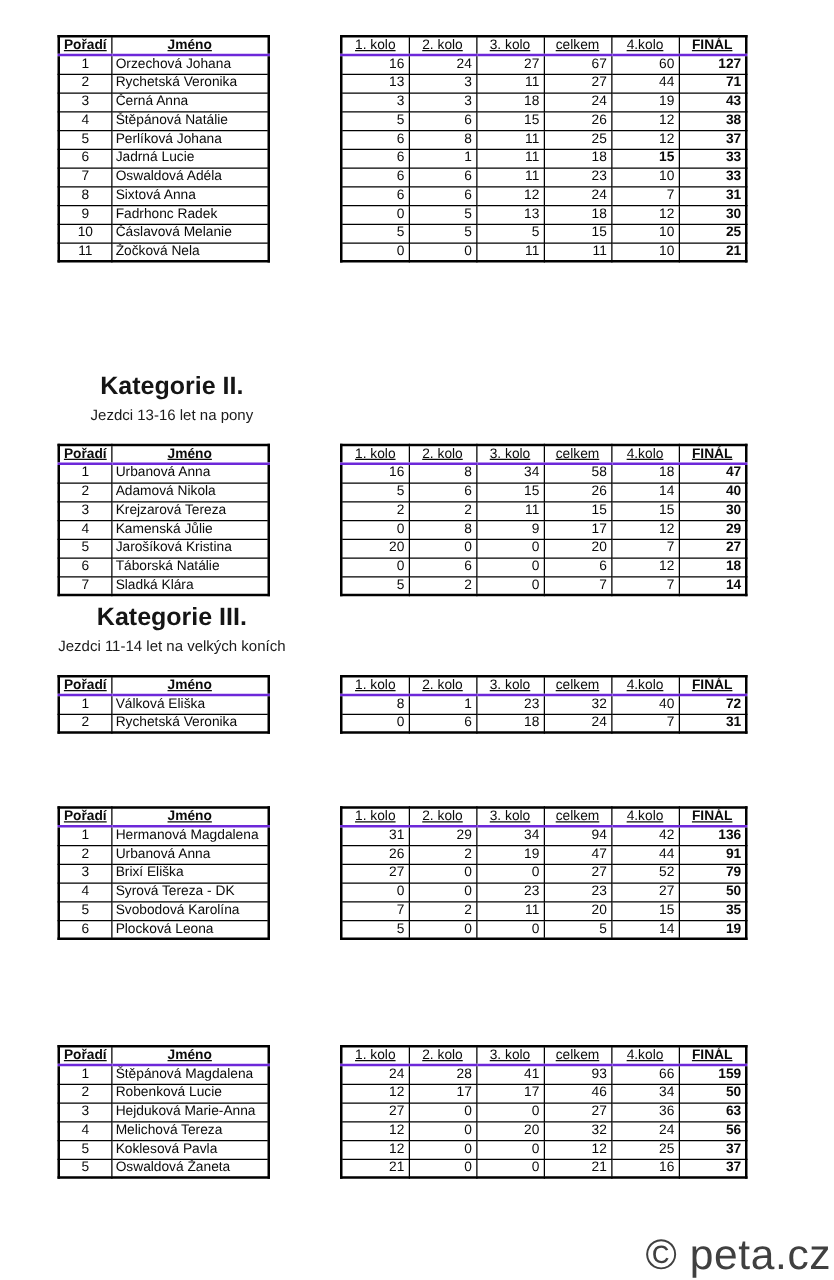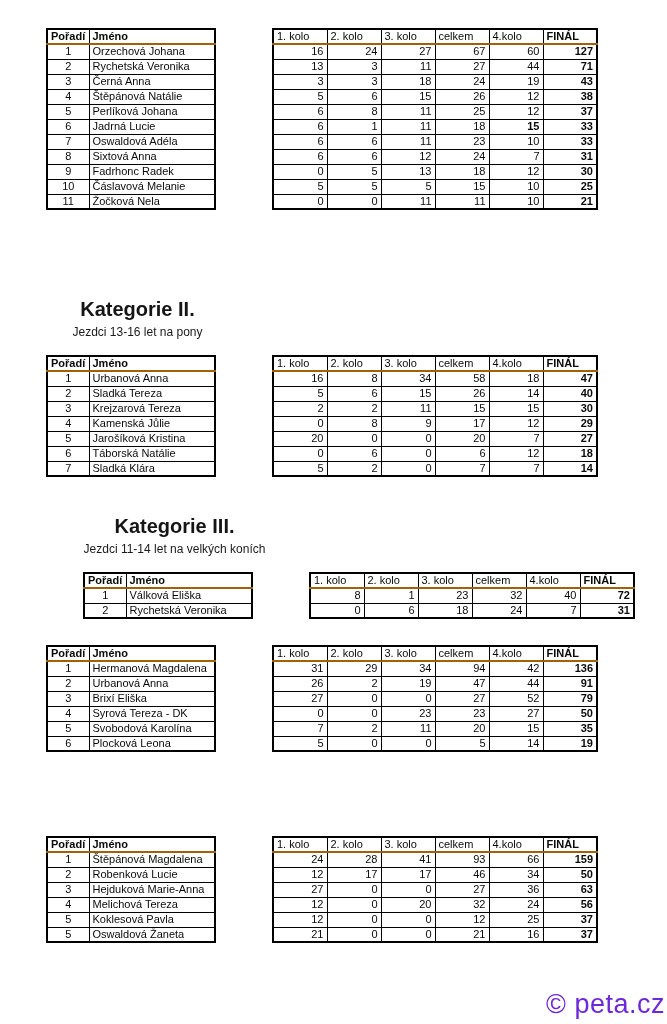--- a/index.html
+++ b/index.html
@@ -26,34 +26,34 @@
     border-collapse: collapse; table-layout: fixed;
     font-size: 11px; color: #0a0a0a;
     border: 2px solid #000;
   }
   th, td {
     border: 1px solid #000;
     height: 15px; line-height: 13px;
     padding: 0 3px;
     overflow: hidden; white-space: nowrap;
   }
-  thead th { border-bottom: 2px solid #a16207; font-weight: normal; text-align: left; }
+  thead th { border-bottom: 2px solid #6d28d9; font-weight: normal; text-align: center; text-decoration: underline; }
   tbody tr td { border-top: 1px solid #000; }
   .col-rank { width: 42px; }
   .col-name { width: 126px; }
   .col-score { width: 54px; }
   .hdr-bold { font-weight: bold; }
   td.rank { text-align: center; }
   td.name { text-align: left; }
   td.score { text-align: right; }
   td.bold { font-weight: bold; }
   .watermark {
     position: absolute; right: 2px; bottom: 4px;
-    font-size: 27px; line-height: 32px;
-    color: #6d28d9; letter-spacing: 0.5px;
+    font-size: 34px; line-height: 32px;
+    color: #404040; letter-spacing: 0.5px;
     white-space: nowrap;
   }
 </style>
 </head>
 <body>
 
 <div id="sections">
     <div class="section" style="top: 12px;">
       <div class="tables">
         <table class="names">
@@ -227,21 +227,21 @@
               <th class="col-name hdr-bold">Jméno</th>
             </tr>
           </thead>
           <tbody>
             <tr>
               <td class="rank">1</td>
               <td class="name">Urbanová Anna</td>
             </tr>
             <tr>
               <td class="rank">2</td>
-              <td class="name">Sladká Tereza</td>
+              <td class="name">Adamová Nikola</td>
             </tr>
             <tr>
               <td class="rank">3</td>
               <td class="name">Krejzarová Tereza</td>
             </tr>
             <tr>
               <td class="rank">4</td>
               <td class="name">Kamenská Jůlie</td>
             </tr>
             <tr>
@@ -323,21 +323,21 @@
               <td class="score">2</td>
               <td class="score">0</td>
               <td class="score">7</td>
               <td class="score">7</td>
               <td class="score bold">14</td>
             </tr>
           </tbody>
         </table>
       </div>
     </div>
-    <div class="section" style="top: 514px; padding-left: 37px;">
+    <div class="section" style="top: 482px;">
       <div class="cat-head">
         <div class="cat-title">Kategorie III.</div>
         <div class="cat-sub">Jezdci 11-14 let na velkých koních</div>
       </div>
       <div class="tables">
         <table class="names">
           <thead>
             <tr>
               <th class="col-rank hdr-bold">Pořadí</th>
               <th class="col-name hdr-bold">Jméno</th>

